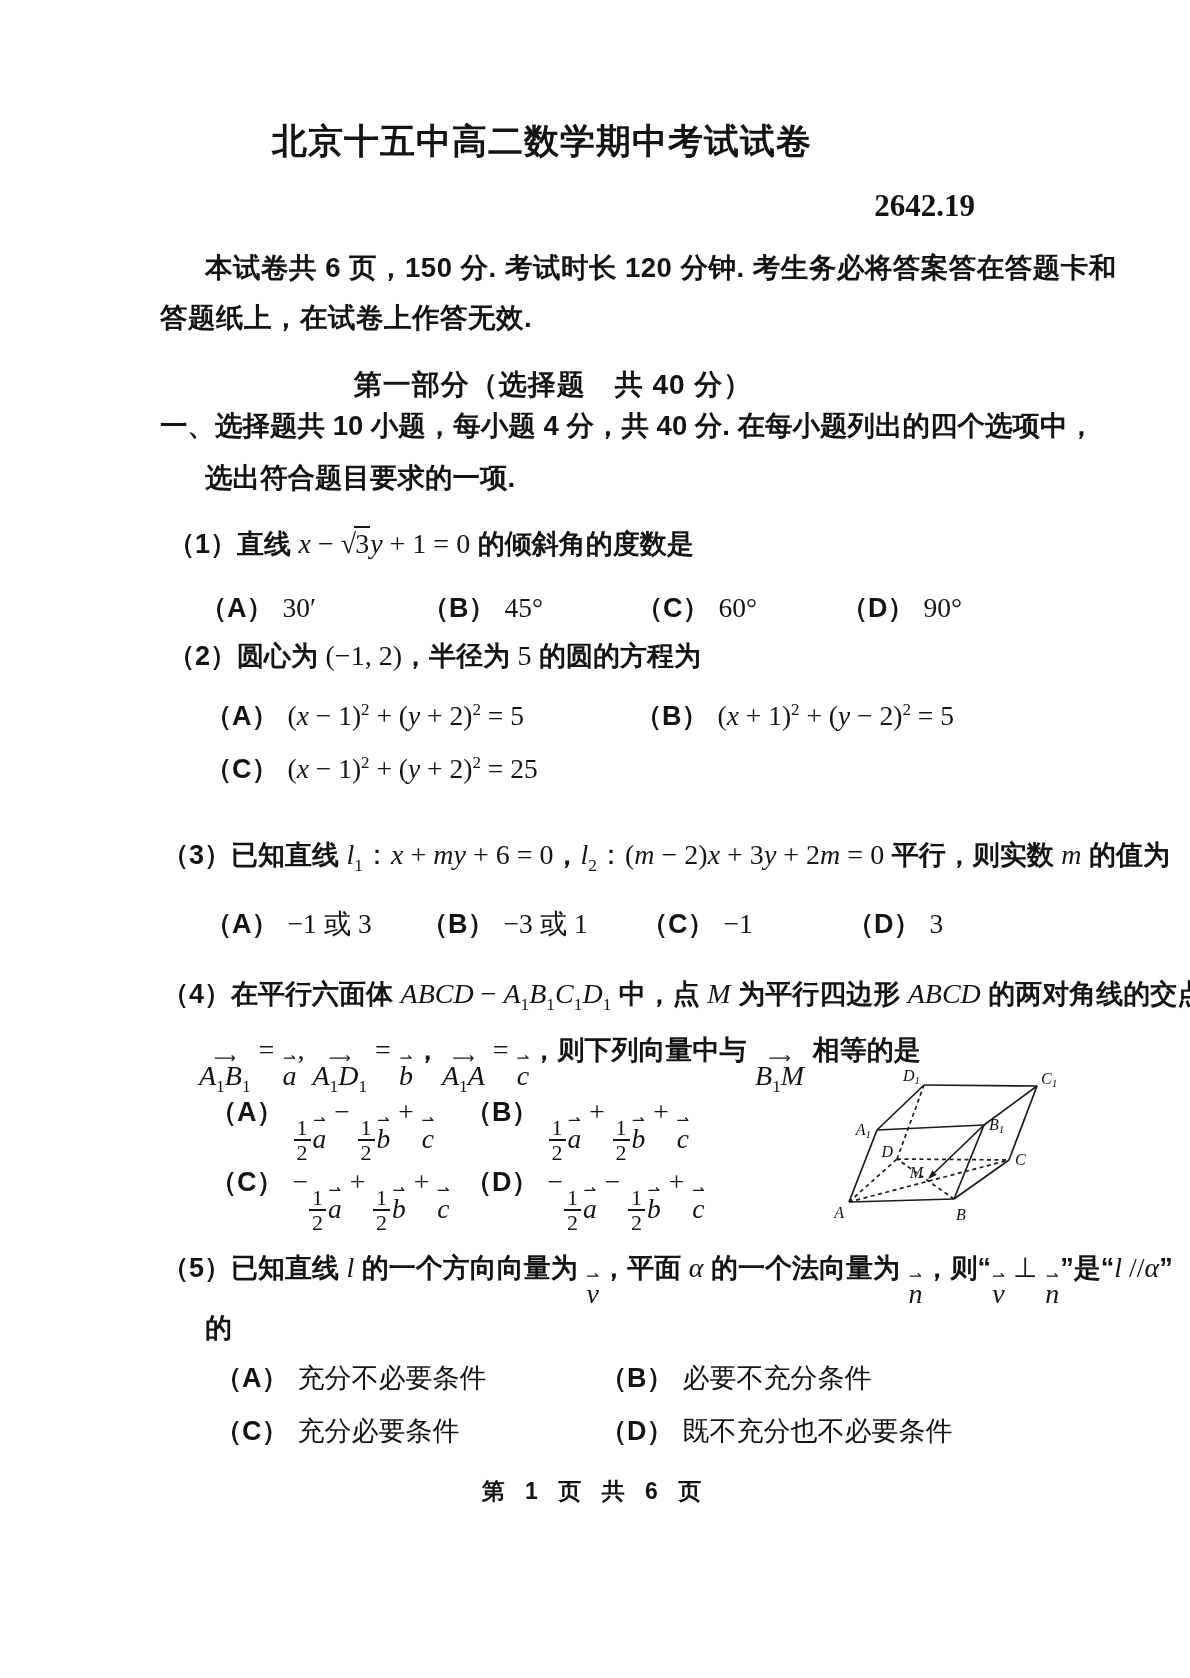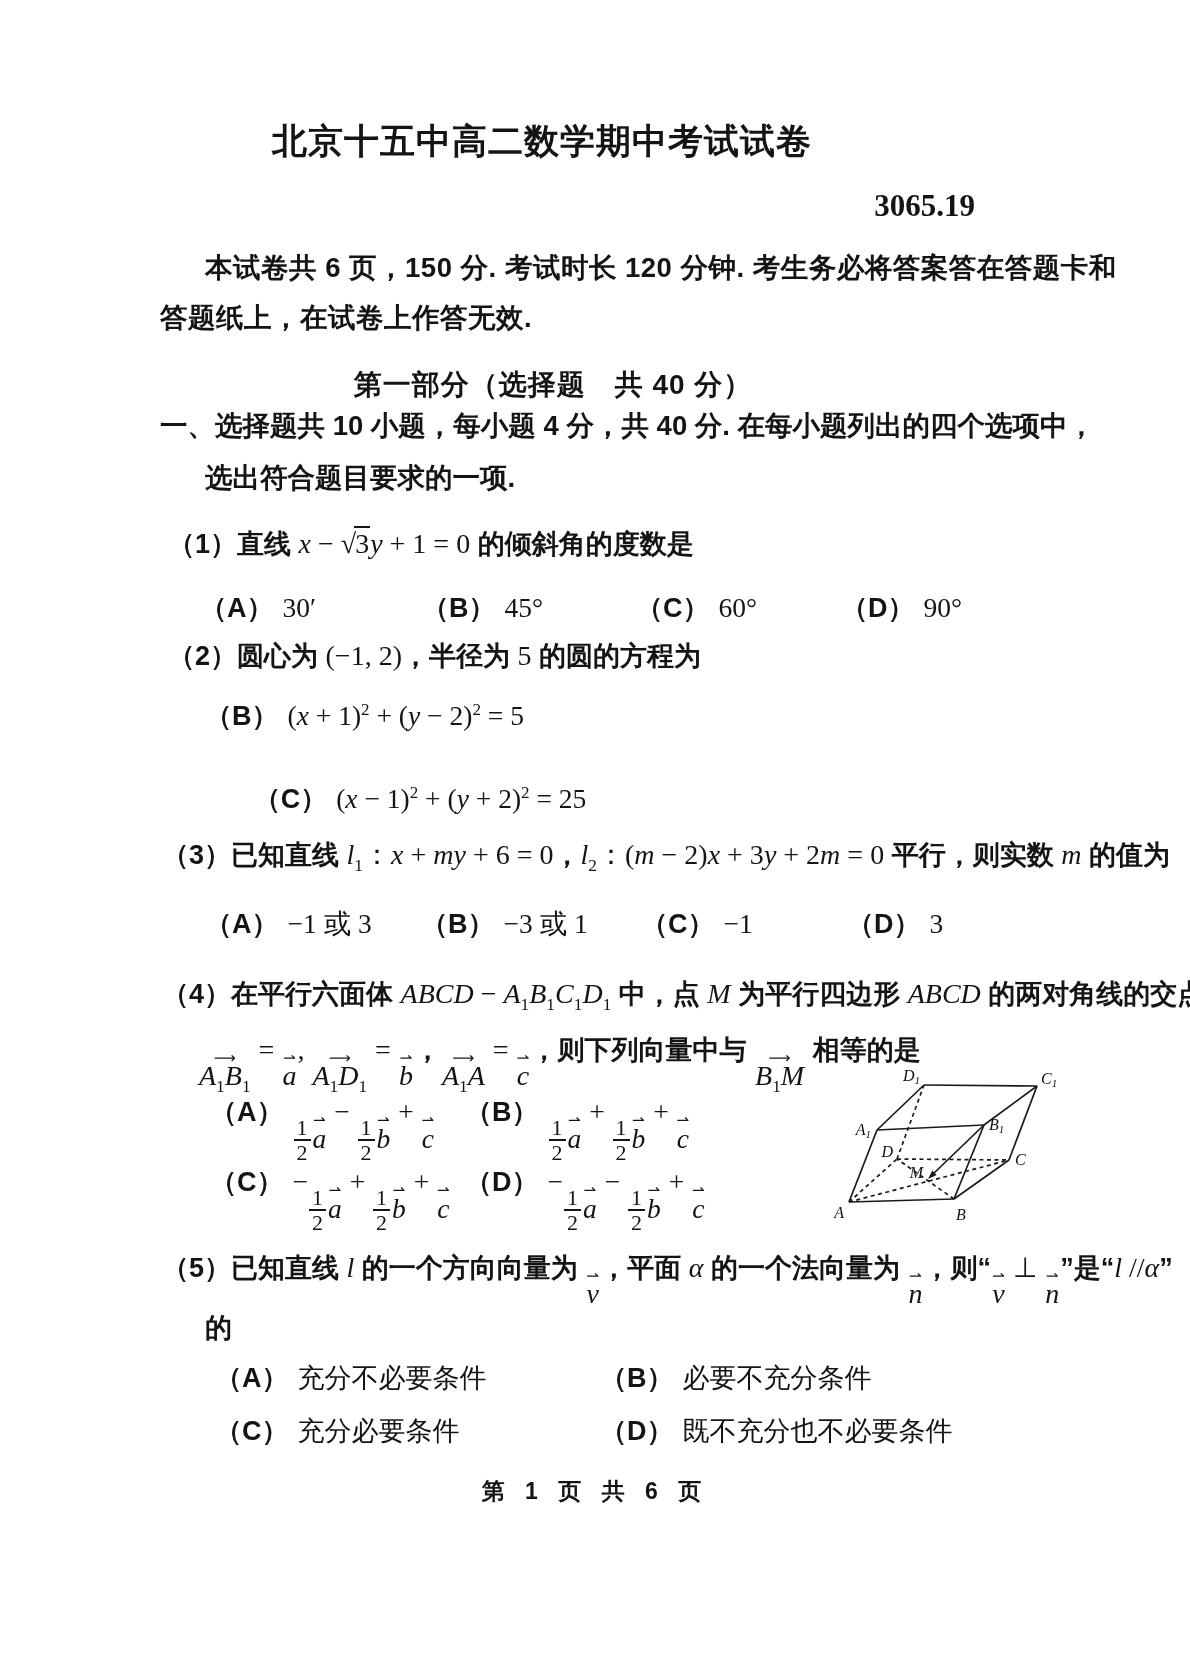--- a/index.html
+++ b/index.html
@@ -44,42 +44,43 @@
           font-size: 23px; font-weight: 600; letter-spacing: 7px; }
 
   .fig-label { font-family: "Liberation Serif", serif; font-style: italic;
                font-size: 16px; fill: #111; }
   .fig-sub { font-size: 11px; }
 </style>
 </head>
 <body>
 
 <div class="abs hdr-title">北京十五中高二数学期中考试试卷</div>
-<div class="abs date">3065.19</div>
+<div class="abs date">2642.19</div>
 
 <div class="abs para" style="left:205px; top:250px;">本试卷共 6 页，150 分. 考试时长 120 分钟. 考生务必将答案答在答题卡和</div>
 <div class="abs para" style="left:160px; top:300px;">答题纸上，在试卷上作答无效.</div>
 
 <div class="abs sec-header">第一部分（选择题　共 40 分）</div>
 <div class="abs rule" style="left:160px; top:408px;">一、选择题共 10 小题，每小题 4 分，共 40 分. 在每小题列出的四个选项中，</div>
 <div class="abs rule" style="left:205px; top:460px;">选出符合题目要求的一项.</div>
 
 <div class="abs stem" style="left:168px; top:526px;">（1）直线 <span class="m"><i>x</i> − <span class="rt">√</span><span class="rad">3</span><i>y</i> + 1 = 0</span> 的倾斜角的度数是</div>
 <div class="abs optrow" style="left:200px; top:590px; grid-template-columns:222px 214px 205px auto;">
   <span class="opt"><span class="olabel">（A）</span><span class="obody">30′</span></span>
   <span class="opt"><span class="olabel">（B）</span><span class="obody">45°</span></span>
   <span class="opt"><span class="olabel">（C）</span><span class="obody">60°</span></span>
   <span class="opt"><span class="olabel">（D）</span><span class="obody">90°</span></span>
 </div>
 
 <div class="abs stem" style="left:168px; top:638px;">（2）圆心为 <span class="m">(−1, 2)</span>，半径为 <span class="m">5</span> 的圆的方程为</div>
 <div class="abs optrow" style="left:205px; top:698px; grid-template-columns:430px auto;">
+  <span class="opt"><span class="olabel">（A）</span><span class="obody">(<i>x</i> − 1)<sup>2</sup> + (<i>y</i> + 2)<sup>2</sup> = 5</span></span>
   <span class="opt"><span class="olabel">（B）</span><span class="obody">(<i>x</i> + 1)<sup>2</sup> + (<i>y</i> − 2)<sup>2</sup> = 5</span></span>
 </div>
-<div class="abs optrow" style="left:205px; top:781px; grid-template-columns:430px auto;text-align:center;">
+<div class="abs optrow" style="left:205px; top:751px; grid-template-columns:430px auto;">
   <span class="opt"><span class="olabel">（C）</span><span class="obody">(<i>x</i> − 1)<sup>2</sup> + (<i>y</i> + 2)<sup>2</sup> = 25</span></span>
 </div>
 
 <div class="abs stem" style="left:162px; top:836px;">（3）已知直线 <span class="m"><i>l</i><sub>1</sub>：<i>x</i> + <i>my</i> + 6 = 0</span>，<span class="m"><i>l</i><sub>2</sub>：(<i>m</i> − 2)<i>x</i> + 3<i>y</i> + 2<i>m</i> = 0</span> 平行，则实数 <span class="m"><i>m</i></span> 的值为</div>
 <div class="abs optrow" style="left:205px; top:906px; grid-template-columns:216px 220px 206px auto;">
   <span class="opt"><span class="olabel">（A）</span><span class="obody">−1 或 3</span></span>
   <span class="opt"><span class="olabel">（B）</span><span class="obody">−3 或 1</span></span>
   <span class="opt"><span class="olabel">（C）</span><span class="obody">−1</span></span>
   <span class="opt"><span class="olabel">（D）</span><span class="obody">3</span></span>
 </div>

